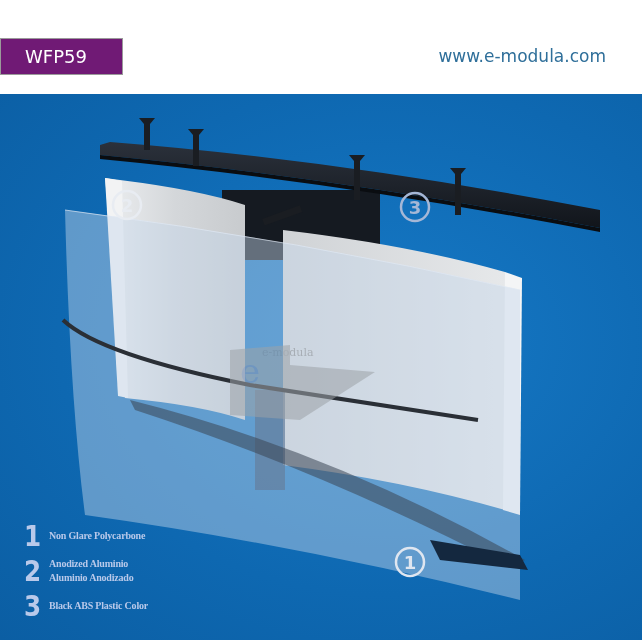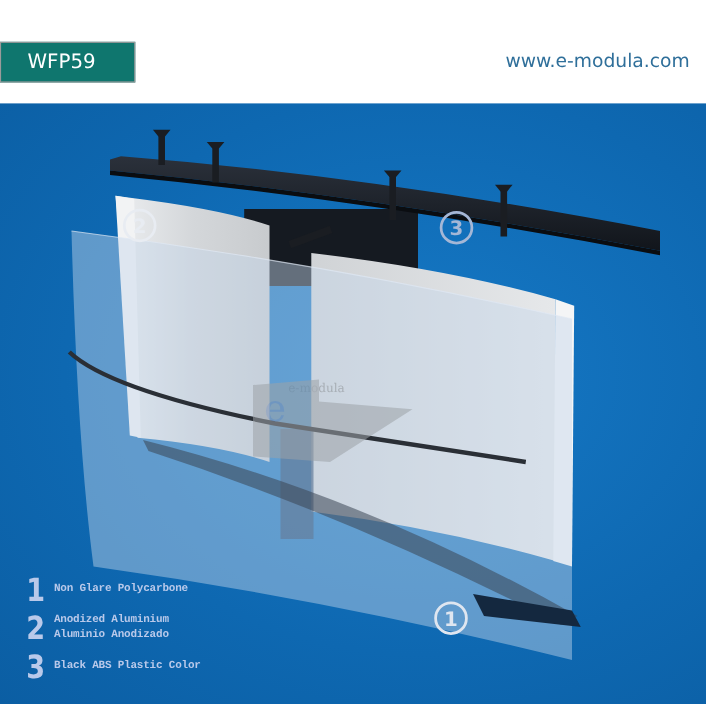--- a/index.html
+++ b/index.html
@@ -1,25 +1,25 @@
 <!DOCTYPE html>
 <html><head>
   <meta charset="utf-8">
   <style>
     html, body { margin: 0; padding: 0; }
     body { width: 642px; height: 640px; position: relative; overflow: hidden; background: #ffffff; font-family: "Liberation Sans", sans-serif; }
     .header { position: absolute; left: 0; top: 0; width: 642px; height: 94px; background: #fff; }
-    .code-badge { position: absolute; left: 0; top: 38px; width: 123px; height: 37px; background: #0f766e; border: 1px solid #9a9a9a; box-sizing: border-box; color: #fff; font-size: 18px; line-height: 36px; padding-left: 24px; font-family: "DejaVu Sans", sans-serif; }
-    .site-url { position: absolute; right: 15px; top: 46px; color: #2f6f9a; font-size: 17px; font-family: "DejaVu Sans", sans-serif; }
+    .code-badge { position: absolute; left: 0; top: 38px; width: 123px; height: 37px; background: #701a75; border: 1px solid #9a9a9a; box-sizing: border-box; color: #fff; font-size: 18px; line-height: 36px; padding-left: 24px; font-family: "DejaVu Sans", sans-serif; }
+    .site-url { position: absolute; right: 36px; top: 46px; color: #2f6f9a; font-size: 17px; font-family: "DejaVu Sans", sans-serif; }
     .blue-panel { position: absolute; left: 0; top: 94px; width: 642px; height: 546px; background: radial-gradient(ellipse at 60% 45%, #1679c6 0%, #0e68b1 60%, #0b5ea3 100%); overflow: hidden; }
     svg.illustration { position: absolute; left: 0; top: 0; }
     .legend { position: absolute; left: 22px; top: 424px; width: 200px; }
     .legend-item { display: flex; align-items: center; height: 35px; }
     .legend-num { width: 25px; font-size: 29px; font-weight: bold; color: #b9c9ea; font-family: "DejaVu Sans", sans-serif; transform: scaleX(0.85); line-height: 30px; }
-    .legend-text { font-size: 10px; font-weight: bold; color: #b9c9ea; line-height: 14px; padding-left: 2px; font-family: Liberation Mono, monospace; letter-spacing: -0.2px; }
+    .legend-text { font-size: 10px; font-weight: bold; color: #b9c9ea; line-height: 14px; padding-left: 2px; font-family: Liberation Serif, serif; letter-spacing: -0.2px; }
   </style>
 </head>
 <body>
 
 <div class="header">
   <div class="code-badge">WFP59</div>
   <div class="site-url">www.e-modula.com</div>
 </div>
 
 <div class="blue-panel">
@@ -101,21 +101,21 @@
   <div class="legend">
     <div class="legend-item">
       <div class="legend-num">1</div>
       <div class="legend-text">
         <div>Non Glare Polycarbone</div>
       </div>
     </div>
     <div class="legend-item">
       <div class="legend-num">2</div>
       <div class="legend-text">
-        <div>Anodized Aluminium</div>
+        <div>Anodized Aluminio</div>
         <div>Aluminio Anodizado</div>
       </div>
     </div>
     <div class="legend-item">
       <div class="legend-num">3</div>
       <div class="legend-text">
         <div>Black ABS Plastic Color</div>
       </div>
     </div>
   </div>

